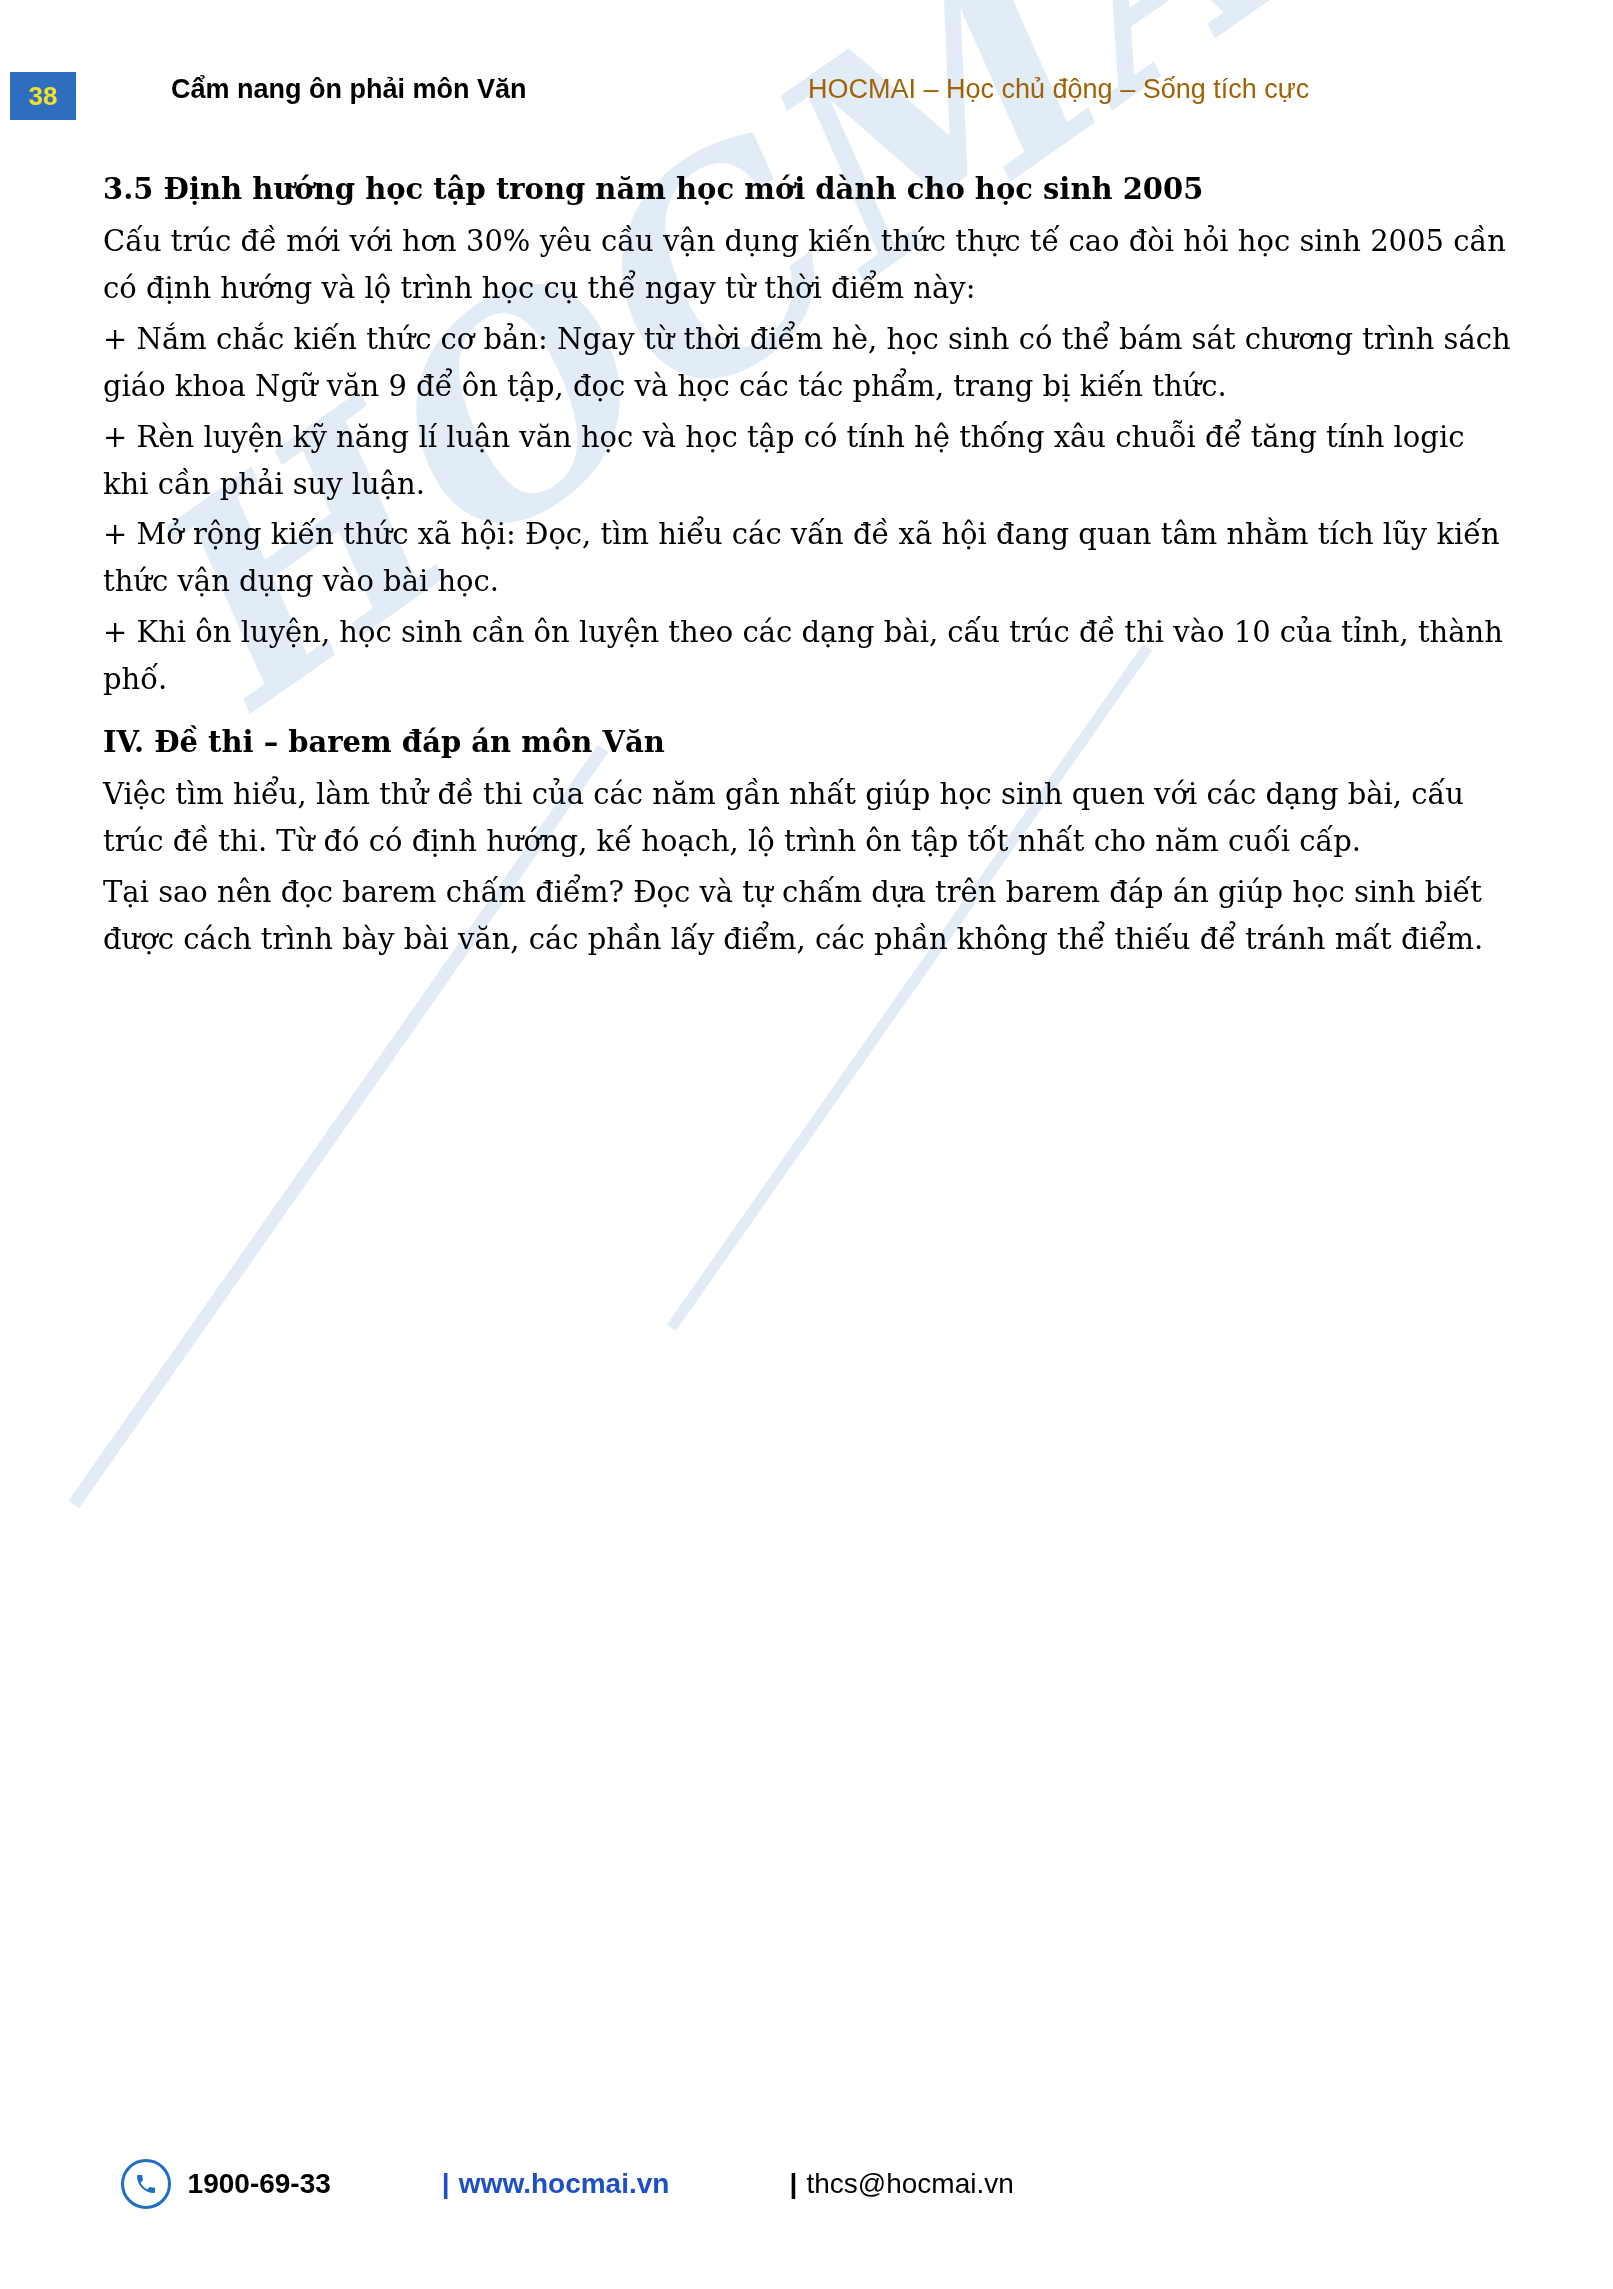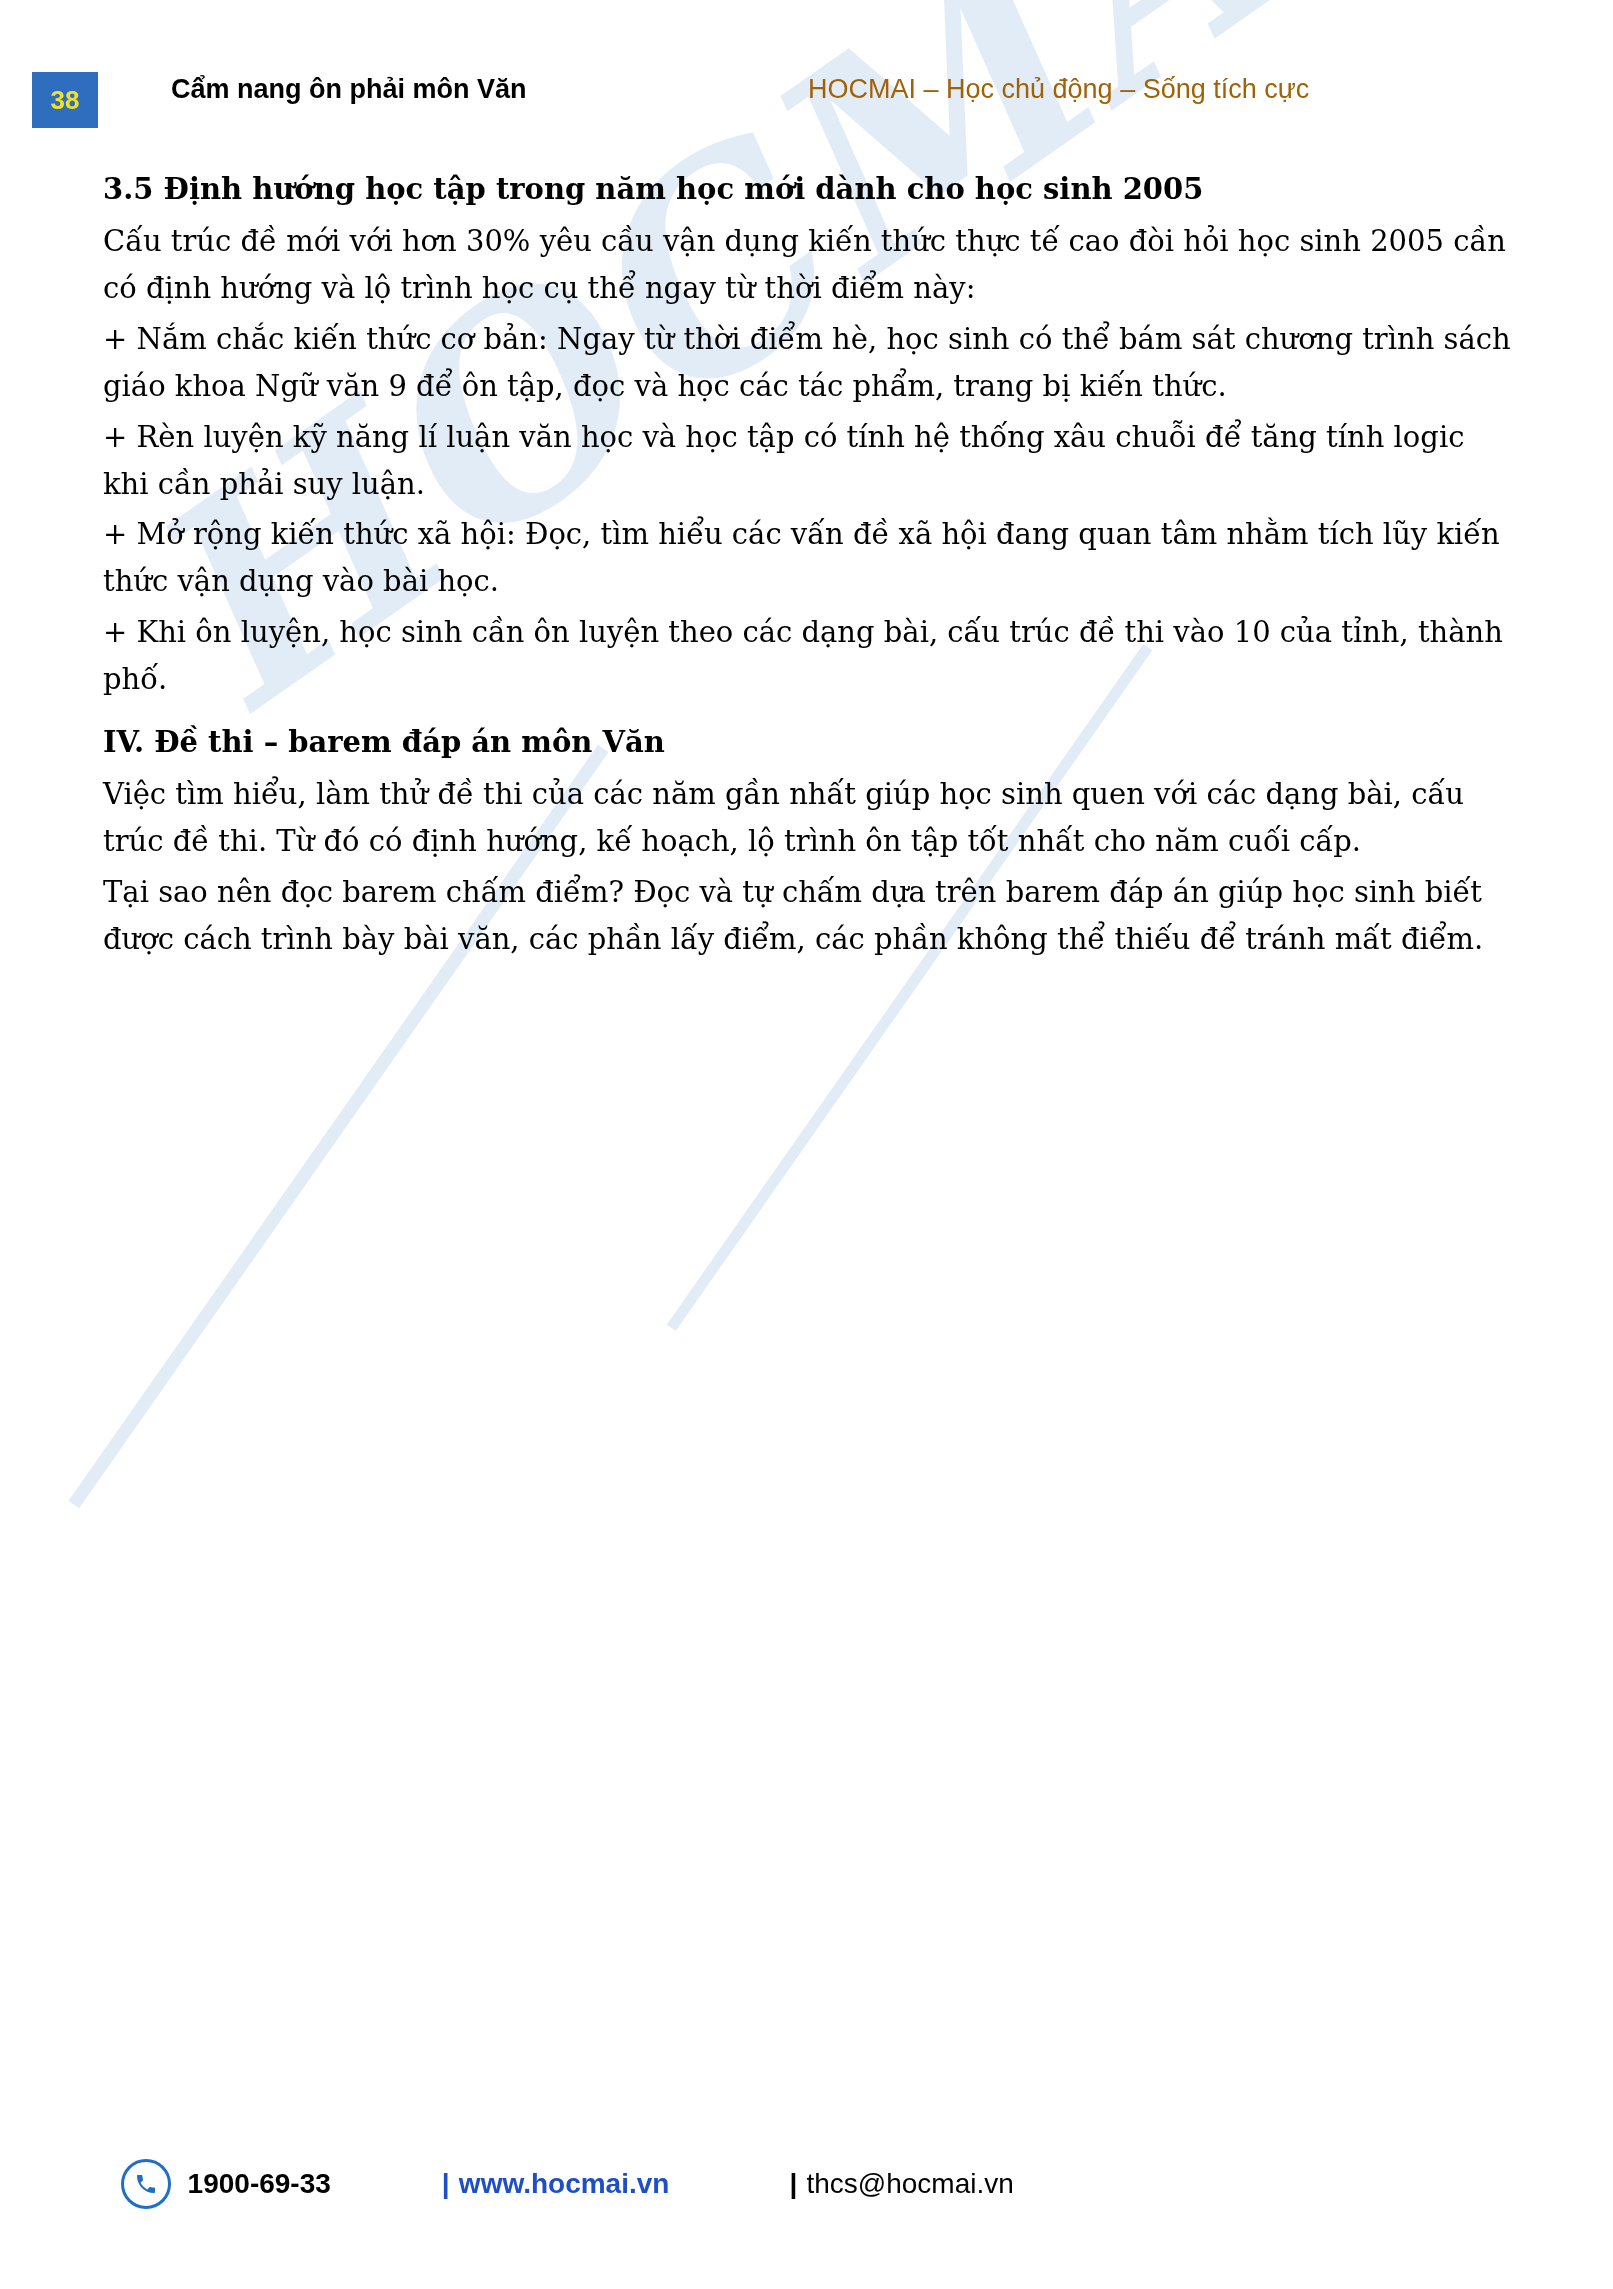--- a/index.html
+++ b/index.html
@@ -71,24 +71,24 @@
   .header {
     position: absolute;
     left: 0;
     top: 72px;
     width: 1613px;
     height: 52px;
     z-index: 2;
   }
   .page-number-badge {
     position: absolute;
-    left: 32px;
+    left: 10px;
     top: 0px;
     width: 66px;
-    height: 56px;
+    height: 48px;
     background: #2f6dbf;
     color: #f2e02b;
     font-family: "Liberation Sans", sans-serif;
     font-weight: 700;
     font-size: 26px;
     display: flex;
     align-items: center;
     justify-content: center;
   }
   .header-left {

